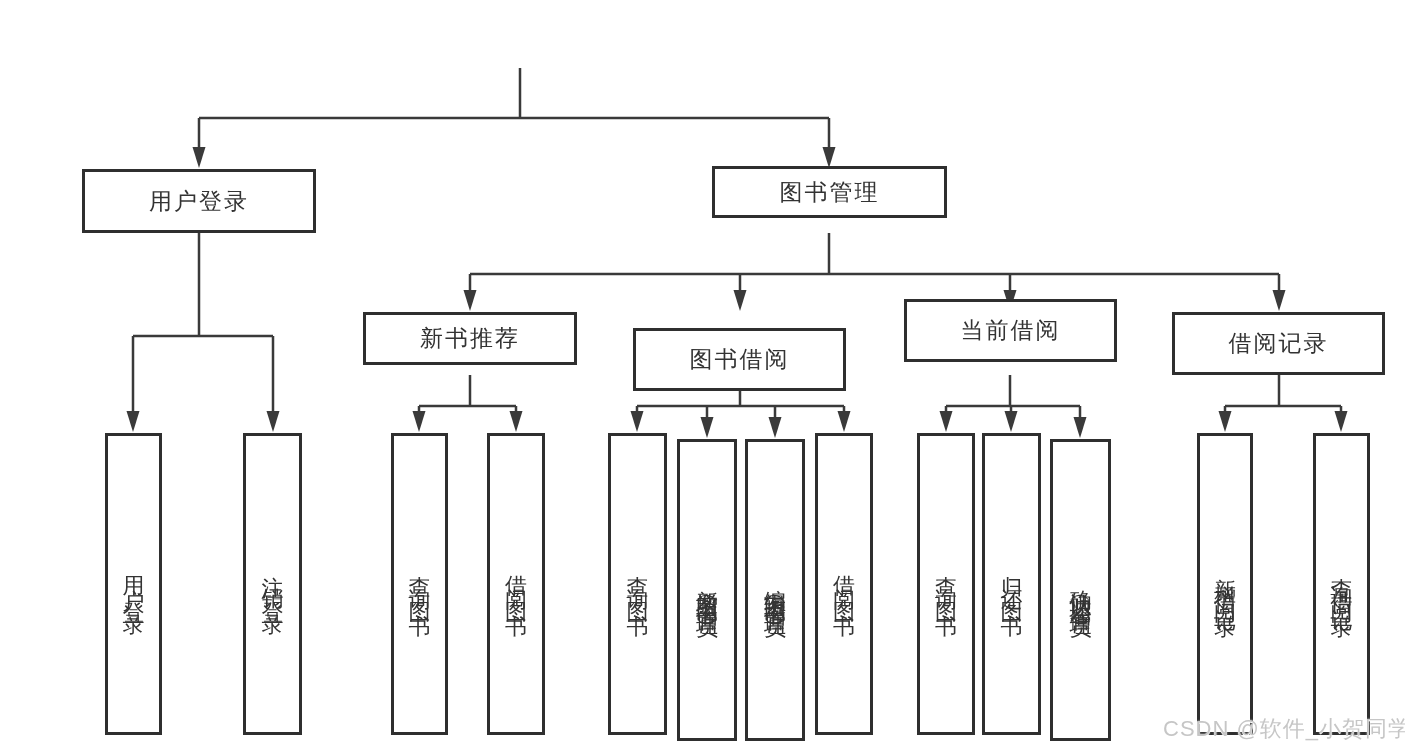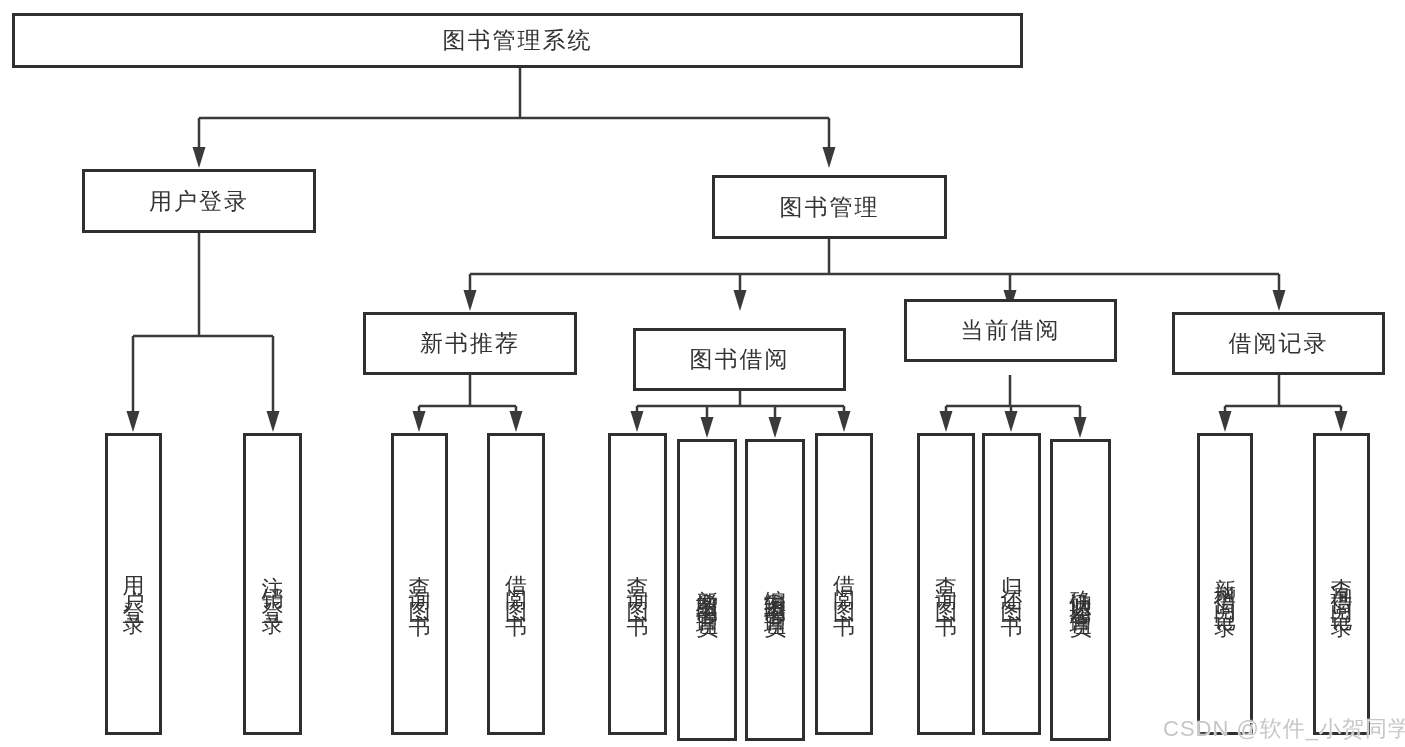--- a/index.html
+++ b/index.html
@@ -59,32 +59,29 @@
     <polygon class="ahead" points="700.5,417 713.5,417 707,438"></polygon>
     <polygon class="ahead" points="768.5,417 781.5,417 775,438"></polygon>
     <polygon class="ahead" points="837.5,411 850.5,411 844,432"></polygon>
     <polygon class="ahead" points="939.5,411 952.5,411 946,432"></polygon>
     <polygon class="ahead" points="1004.5,411 1017.5,411 1011,432"></polygon>
     <polygon class="ahead" points="1073.5,417 1086.5,417 1080,438"></polygon>
     <polygon class="ahead" points="1218.5,411 1231.5,411 1225,432"></polygon>
     <polygon class="ahead" points="1334.5,411 1347.5,411 1341,432"></polygon>
   </svg>
 
-  <div class="box h" style="left:12px;top:13px;width:1011px;height:55px">
-    <span>图书管理系统</span>
-  </div>
 
   <div class="box h" style="left:82px;top:169px;width:234px;height:64px">
     <span>用户登录</span>
   </div>
-  <div class="box h" style="left:712px;top:175px;width:235px;height:64px">
+  <div class="box h" style="left:712px;top:166px;width:235px;height:52px">
     <span>图书管理</span>
   </div>
 
-  <div class="box h" style="left:363px;top:312px;width:214px;height:63px">
+  <div class="box h" style="left:363px;top:312px;width:214px;height:53px">
     <span>新书推荐</span>
   </div>
   <div class="box h" style="left:633px;top:328px;width:213px;height:63px">
     <span>图书借阅</span>
   </div>
   <div class="box h" style="left:904px;top:299px;width:213px;height:63px">
     <span>当前借阅</span>
   </div>
   <div class="box h" style="left:1172px;top:312px;width:213px;height:63px">
     <span>借阅记录</span>

